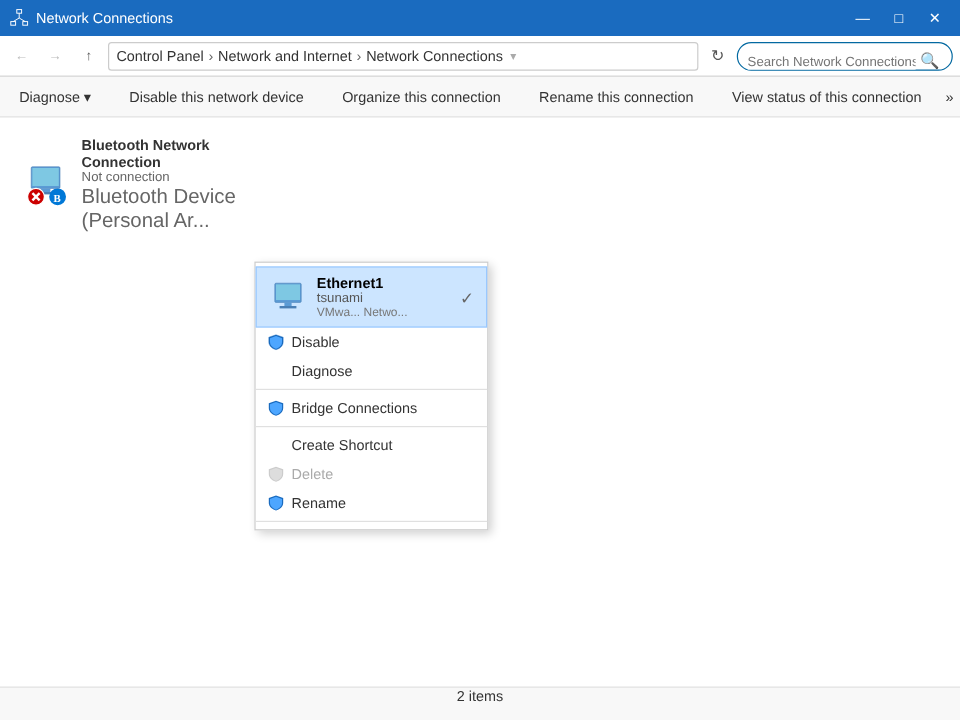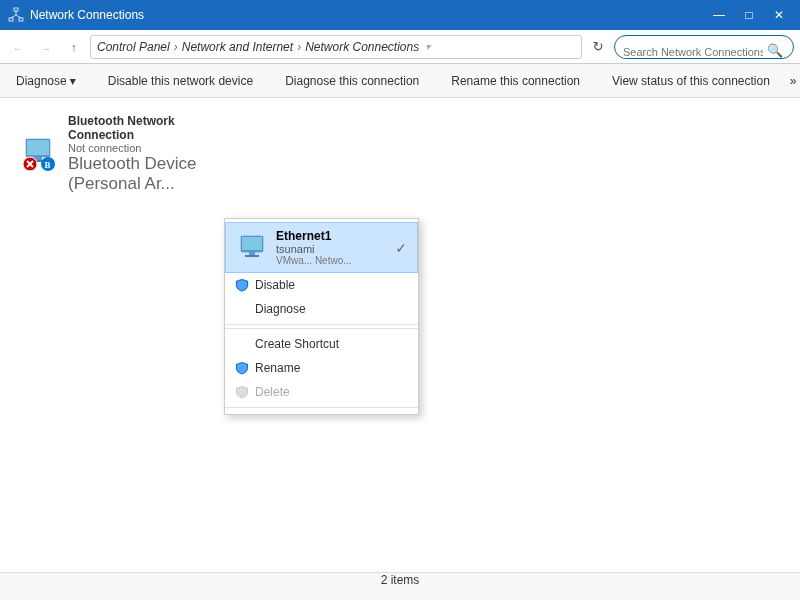--- a/index.html
+++ b/index.html
@@ -80,21 +80,20 @@
       height: 24px;
       border: 1px solid #ccc;
       border-radius: 3px;
       display: flex;
       align-items: center;
       padding: 0 6px;
       background: white;
       font-size: 12px;
       color: #333;
       gap: 2px;
-      font-style: italic;
     }
     .path-sep { color: #666; margin: 0 2px; }
     .path-part { color: #333; }
     .refresh-btn {
       width: 24px;
       height: 24px;
       border: none;
       background: transparent;
       cursor: pointer;
       display: flex;
@@ -208,21 +207,21 @@
     }
     .network-type {
       font-size: 17px;
       color: #666;
     }
 
     
     .context-menu {
       position: absolute;
       top: 120px;
-      left: 224px;
+      left: 212px;
       width: 195px;
       background: white;
       border: 1px solid #ccc;
       box-shadow: 3px 3px 8px rgba(0,0,0,0.2);
       z-index: 100;
       padding: 3px 0;
     }
     .ctx-selected-header {
       background: #cce5ff;
       border: 1px solid #99c8ff;
@@ -360,21 +359,21 @@
 </div>
 
 <div class="toolbar">
   <button class="toolbar-btn">
     <span>Diagnose</span>
     <span>▾</span>
   </button>
   <div class="toolbar-sep"></div>
   <button class="toolbar-btn">Disable this network device</button>
   <div class="toolbar-sep"></div>
-  <button class="toolbar-btn">Diagnose this connection</button>
+  <button class="toolbar-btn">Organize this connection</button>
   <div class="toolbar-sep"></div>
   <button class="toolbar-btn">Rename this connection</button>
   <div class="toolbar-sep"></div>
   <button class="toolbar-btn">View status of this connection</button>
   <div class="toolbar-right">
     <button class="toolbar-btn">»</button>
 
   </div>
 </div>
 
@@ -435,45 +434,54 @@
         <span>Disable</span>
       </div>
 
 
       <div class="ctx-item">
         <span>Diagnose</span>
       </div>
 
       <div class="ctx-separator"></div>
 
+      <div class="ctx-item">
+        <span class="ctx-shield">
+          <svg class="shield-icon-svg" viewBox="0 0 14 14">
+            <path d="M7 1 L13 3 L13 7 C13 10.5 10 12.5 7 13.5 C4 12.5 1 10.5 1 7 L1 3 Z" fill="#1a6bbf"></path>
+            <path d="M7 2 L12 3.8 L12 7 C12 10 9.5 11.8 7 12.7 C4.5 11.8 2 10 2 7 L2 3.8 Z" fill="#4da6ff"></path>
+          </svg>
+        </span>
+        <span>Bridge Connections</span>
+      </div>
 
       <div class="ctx-separator"></div>
 
       <div class="ctx-item">
         <span>Create Shortcut</span>
+      </div>
+
+      <div class="ctx-item disabled">
+        <span class="ctx-shield">
+          <svg class="shield-icon-svg" viewBox="0 0 14 14">
+            <path d="M7 1 L13 3 L13 7 C13 10.5 10 12.5 7 13.5 C4 12.5 1 10.5 1 7 L1 3 Z" fill="#ccc"></path>
+            <path d="M7 2 L12 3.8 L12 7 C12 10 9.5 11.8 7 12.7 C4.5 11.8 2 10 2 7 L2 3.8 Z" fill="#ddd"></path>
+          </svg>
+        </span>
+        <span>Delete</span>
       </div>
 
       <div class="ctx-item">
         <span class="ctx-shield">
           <svg class="shield-icon-svg" viewBox="0 0 14 14">
             <path d="M7 1 L13 3 L13 7 C13 10.5 10 12.5 7 13.5 C4 12.5 1 10.5 1 7 L1 3 Z" fill="#1a6bbf"></path>
             <path d="M7 2 L12 3.8 L12 7 C12 10 9.5 11.8 7 12.7 C4.5 11.8 2 10 2 7 L2 3.8 Z" fill="#4da6ff"></path>
           </svg>
         </span>
         <span>Rename</span>
-      </div>
-
-      <div class="ctx-item disabled">
-        <span class="ctx-shield">
-          <svg class="shield-icon-svg" viewBox="0 0 14 14">
-            <path d="M7 1 L13 3 L13 7 C13 10.5 10 12.5 7 13.5 C4 12.5 1 10.5 1 7 L1 3 Z" fill="#ccc"></path>
-            <path d="M7 2 L12 3.8 L12 7 C12 10 9.5 11.8 7 12.7 C4.5 11.8 2 10 2 7 L2 3.8 Z" fill="#ddd"></path>
-          </svg>
-        </span>
-        <span>Delete</span>
       </div>
 
       <div class="ctx-separator"></div>
 
     </div>
 
   </div>
 </div>
 
 <div class="status-bar">

